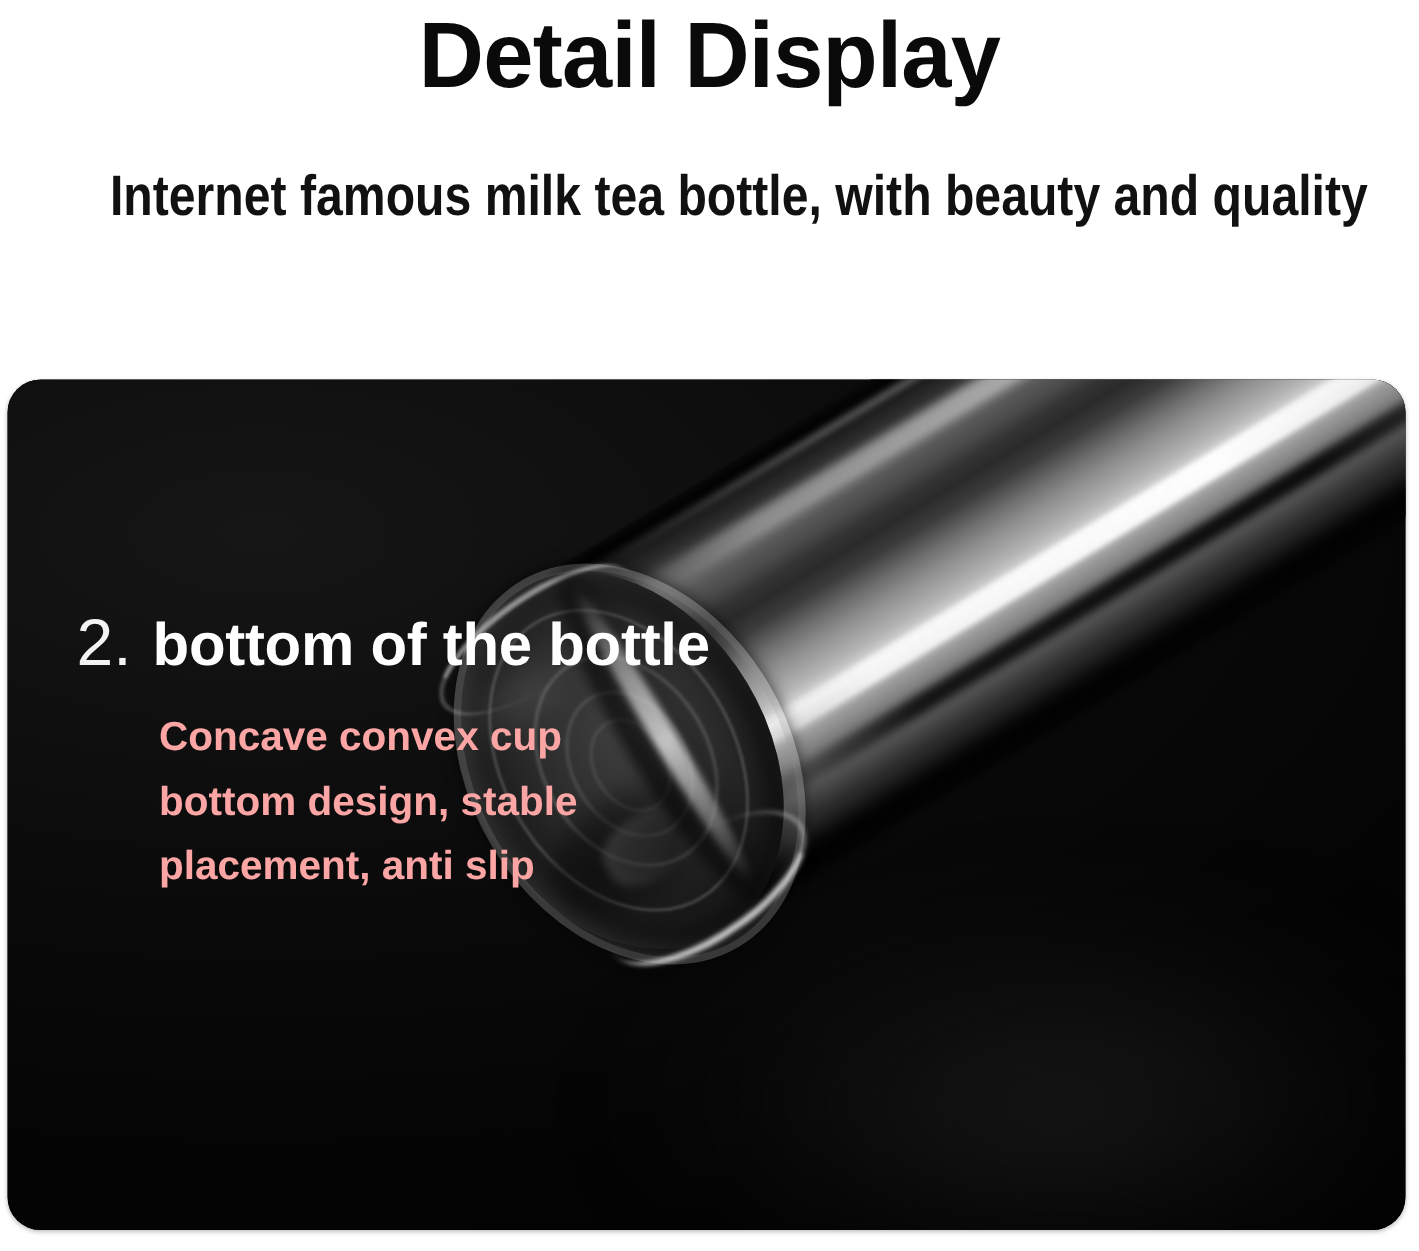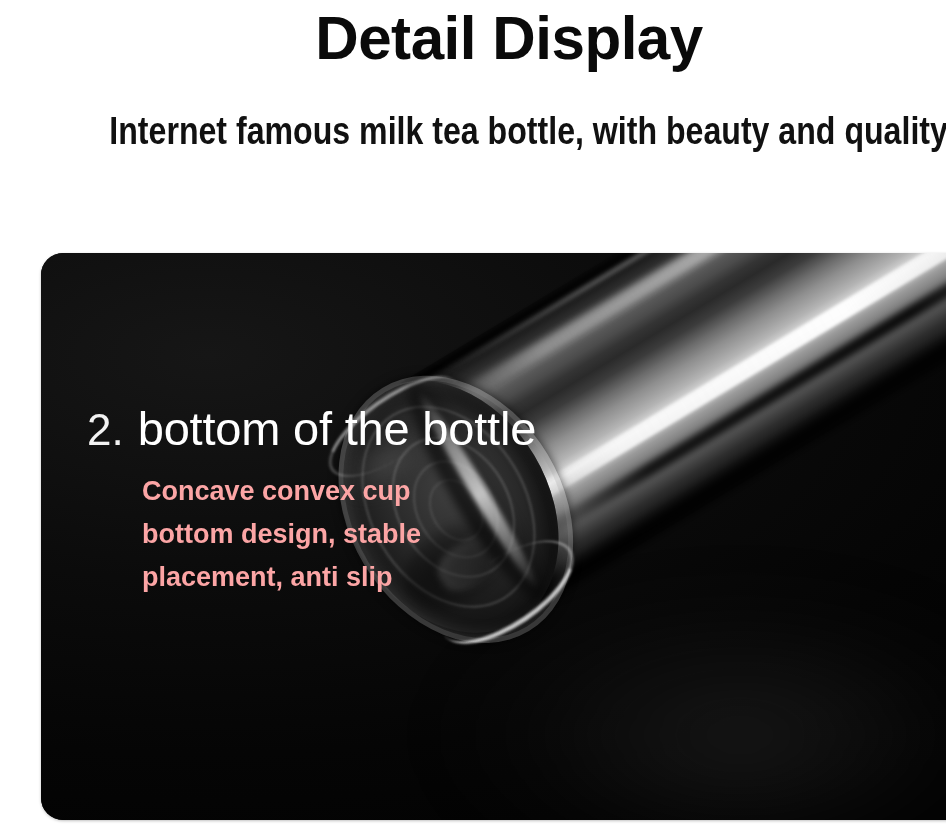--- a/index.html
+++ b/index.html
@@ -14,21 +14,20 @@
     overflow: hidden;
     font-family: "Liberation Sans", "DejaVu Sans", sans-serif;
     -webkit-font-smoothing: antialiased;
   }
 
   .page {
     position: relative;
     width: 794px;
     height: 834px;
     background: #ffffff;
-    margin-left: 36px;
   }
 
   
   .header {
     position: absolute;
     left: 0;
     top: 0;
     width: 946px;
     height: 240px;
     background: #ffffff;
@@ -381,23 +380,23 @@
 
   .caption-number {
     font-size: 44px;
     line-height: 48px;
     font-weight: 300;
     color: #f2f2f2;
     letter-spacing: 0px;
   }
 
   .caption-title {
-    font-size: 47px;
+    font-size: 40px;
     line-height: 48px;
-    font-weight: 400;
+    font-weight: 700;
     color: #ffffff;
     letter-spacing: -0.2px;
     white-space: nowrap;
   }
 
   .caption-body {
     margin: 0;
     padding: 0 0 0 55px;
     font-size: 27px;
     line-height: 43px;

